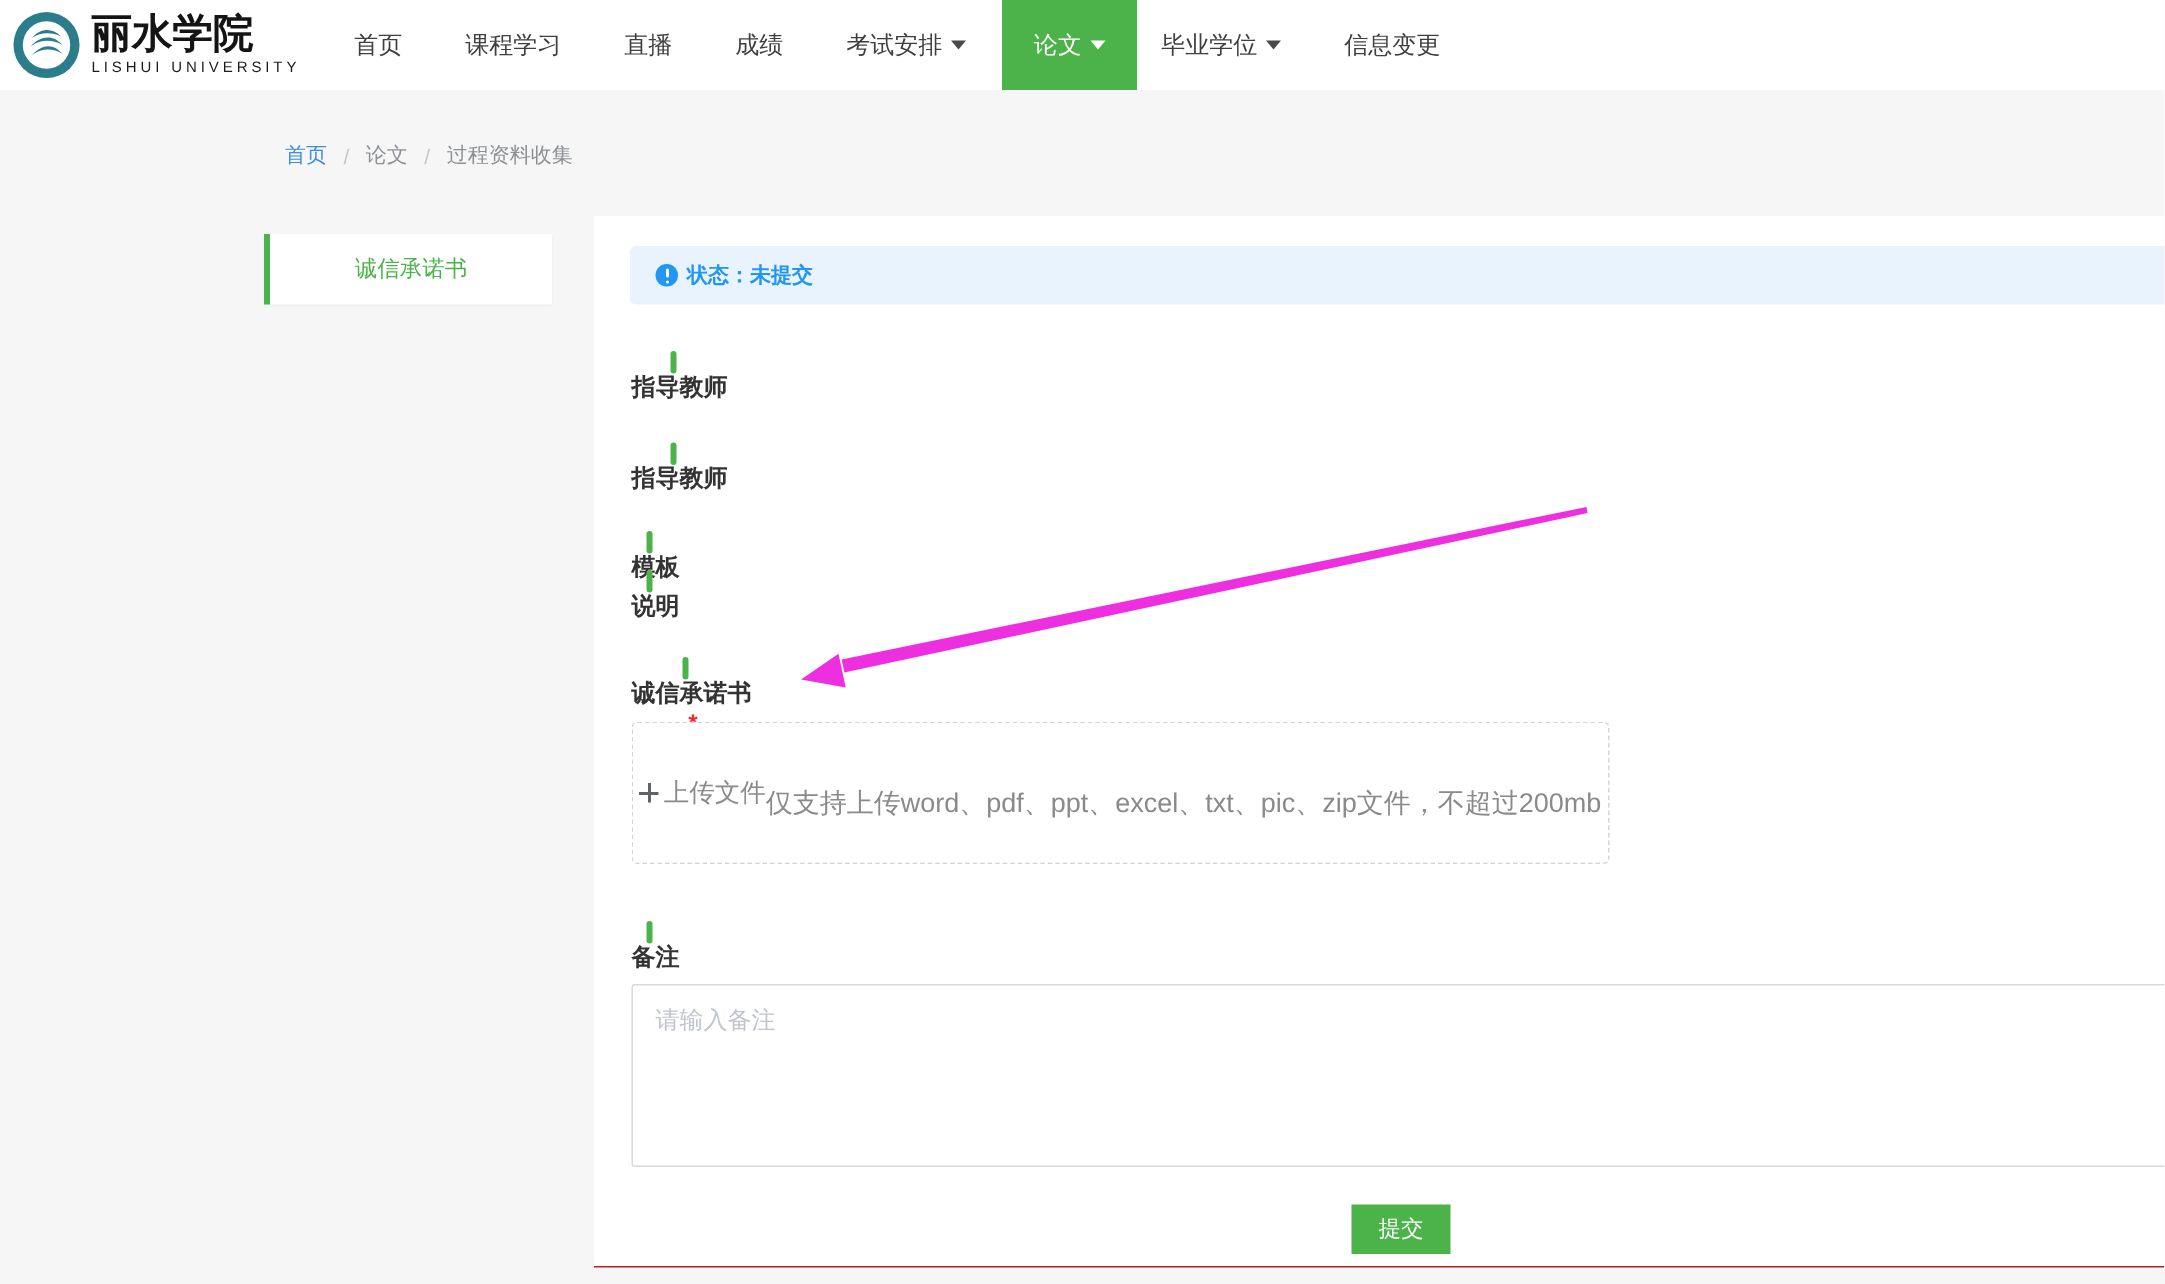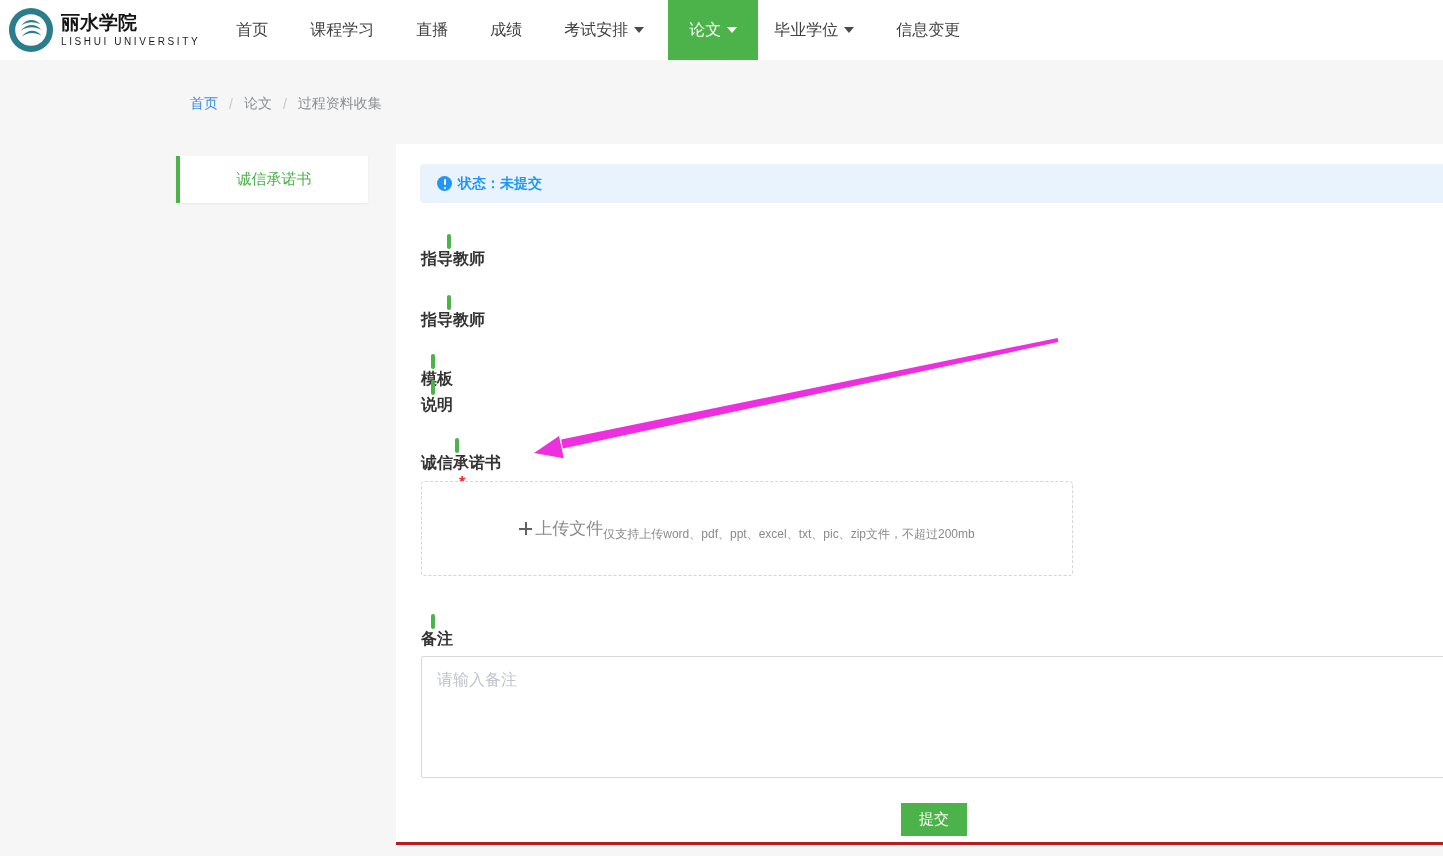--- a/index.html
+++ b/index.html
@@ -3,21 +3,21 @@
 <meta charset="utf-8">
 <style>
   html,body{margin:0;padding:0;}
   .page{position:relative;width:1443px;height:856px;background:#f6f6f6;overflow:hidden;
         font-family:"Liberation Sans","DejaVu Sans",sans-serif;-webkit-font-smoothing:antialiased;}
 
   
   .navbar{position:absolute;top:0;left:0;right:0;height:60px;background:#fff;display:flex;align-items:center;z-index:5;}
   .logo{display:flex;align-items:center;margin-left:8px;cursor:pointer;}
   .logo-text{margin-left:7px;}
-  .logo-cn{font-size:19px;font-weight:bold;color:#141414;line-height:1.05;
+  .logo-cn{font-size:27px;font-weight:bold;color:#141414;line-height:1.05;
            font-family:"DejaVu Serif","Liberation Serif",serif;}
   .logo-en{font-size:10px;font-weight:normal;color:#1d1d1d;letter-spacing:2.6px;margin-top:3px;}
   .nav-items{display:flex;align-items:stretch;height:100%;margin:0 0 0 36px;padding:0;list-style:none;}
   .nav-item{display:flex;align-items:center;height:60px;margin-right:42px;font-size:16px;color:#3f3f3f;cursor:pointer;white-space:nowrap;}
   .nav-item.active{background:#4CB34A;color:#fff;padding:0 21px;margin-left:-18px;margin-right:16px;}
   .caret{display:inline-block;width:0;height:0;border-left:5px solid transparent;border-right:5px solid transparent;
          border-top:6px solid #4a4a4a;margin-left:6px;}
   .nav-item.active .caret{border-top-color:#fff;}
 
   
@@ -25,41 +25,41 @@
   .bc-link{color:#3E8EDD;text-decoration:none;cursor:pointer;}
   .bc-sep{color:#c4c8cd;}
 
   
   .sidebar-item{position:absolute;left:176px;top:156px;width:188px;height:47px;background:#fff;
                 border-left:4px solid #4CB34A;box-shadow:0 1px 2px rgba(0,0,0,.06);
                 display:flex;align-items:center;justify-content:center;
                 color:#4CB34A;font-size:15px;cursor:pointer;z-index:2;}
 
   
-  .content-card{position:absolute;left:396px;top:144px;right:0;bottom:11px;background:#fff;border-bottom:3px solid #b91c1c;}
+  .content-card{position:absolute;left:396px;top:144px;right:0;bottom:11px;background:#fff;border-bottom:1px solid #b91c1c;}
 
   .status-alert{position:absolute;left:24px;right:-10px;top:20px;height:39px;background:#E8F3FD;border-radius:4px;
                 display:flex;align-items:center;padding-left:17px;font-size:14px;font-weight:bold;color:#2196F3;box-sizing:border-box;}
   .info-icon{width:15px;height:15px;border-radius:50%;background:#2196F3;position:relative;margin-right:6px;flex:none;}
   .info-icon::before{content:"";position:absolute;left:6.5px;top:2.5px;width:2px;height:6.5px;background:#fff;border-radius:1px;}
   .info-icon::after{content:"";position:absolute;left:6.5px;bottom:2.5px;width:2px;height:2px;background:#fff;border-radius:50%;}
 
   .section-title{position:absolute;left:25px;display:flex;align-items:center;font-size:16px;font-weight:bold;color:#333;line-height:20px;flex-direction:column;}
   .marker{width:4px;height:15px;border-radius:2px;background:#4CB34A;margin-right:8px;flex:none;}
   .st-supervisor{top:90px}.st-title{top:151px}.st-template{top:210px}.st-instructions{top:236px}
   .st-pledge{top:294px}.st-remark{top:470px}
   .required{color:#F5222D;margin-left:2px;}
 
   .upload-box{position:absolute;left:25px;top:337px;width:650px;height:93px;border:1px dashed #d5d5d5;border-radius:4px;
               background:#fff;display:flex;flex-direction:row;align-items:center;justify-content:center;cursor:pointer;}
   .upload-main{display:flex;align-items:center;font-size:17px;color:#8a8a8a;}
   .plus-icon{width:13px;height:13px;position:relative;margin-right:3px;}
   .plus-icon::before{content:"";position:absolute;left:0;top:5.5px;width:13px;height:2px;background:#5f6266;}
   .plus-icon::after{content:"";position:absolute;left:5.5px;top:0;width:2px;height:13px;background:#5f6266;}
-  .upload-hint{margin-top:12px;font-size:12px;color:#8a8a8a;}
+  .upload-hint{margin-top:12px;font-size:18px;color:#8a8a8a;}
 
   .remark-textarea{position:absolute;left:25px;top:512px;right:-10px;height:122px;box-sizing:border-box;
                    border:1px solid #d9d9d9;border-radius:2px;padding:13px 15px;font-size:16px;color:#333;
                    resize:none;background:#fff;font-family:inherit;outline:none;}
   .remark-textarea::placeholder{color:#c0c4cc;}
 
   .submit-button{position:absolute;left:505px;top:659px;width:66px;height:33px;background:#4CB34A;color:#fff;
                  border:none;border-radius:0;font-size:15px;cursor:pointer;font-family:inherit;}
 
   

